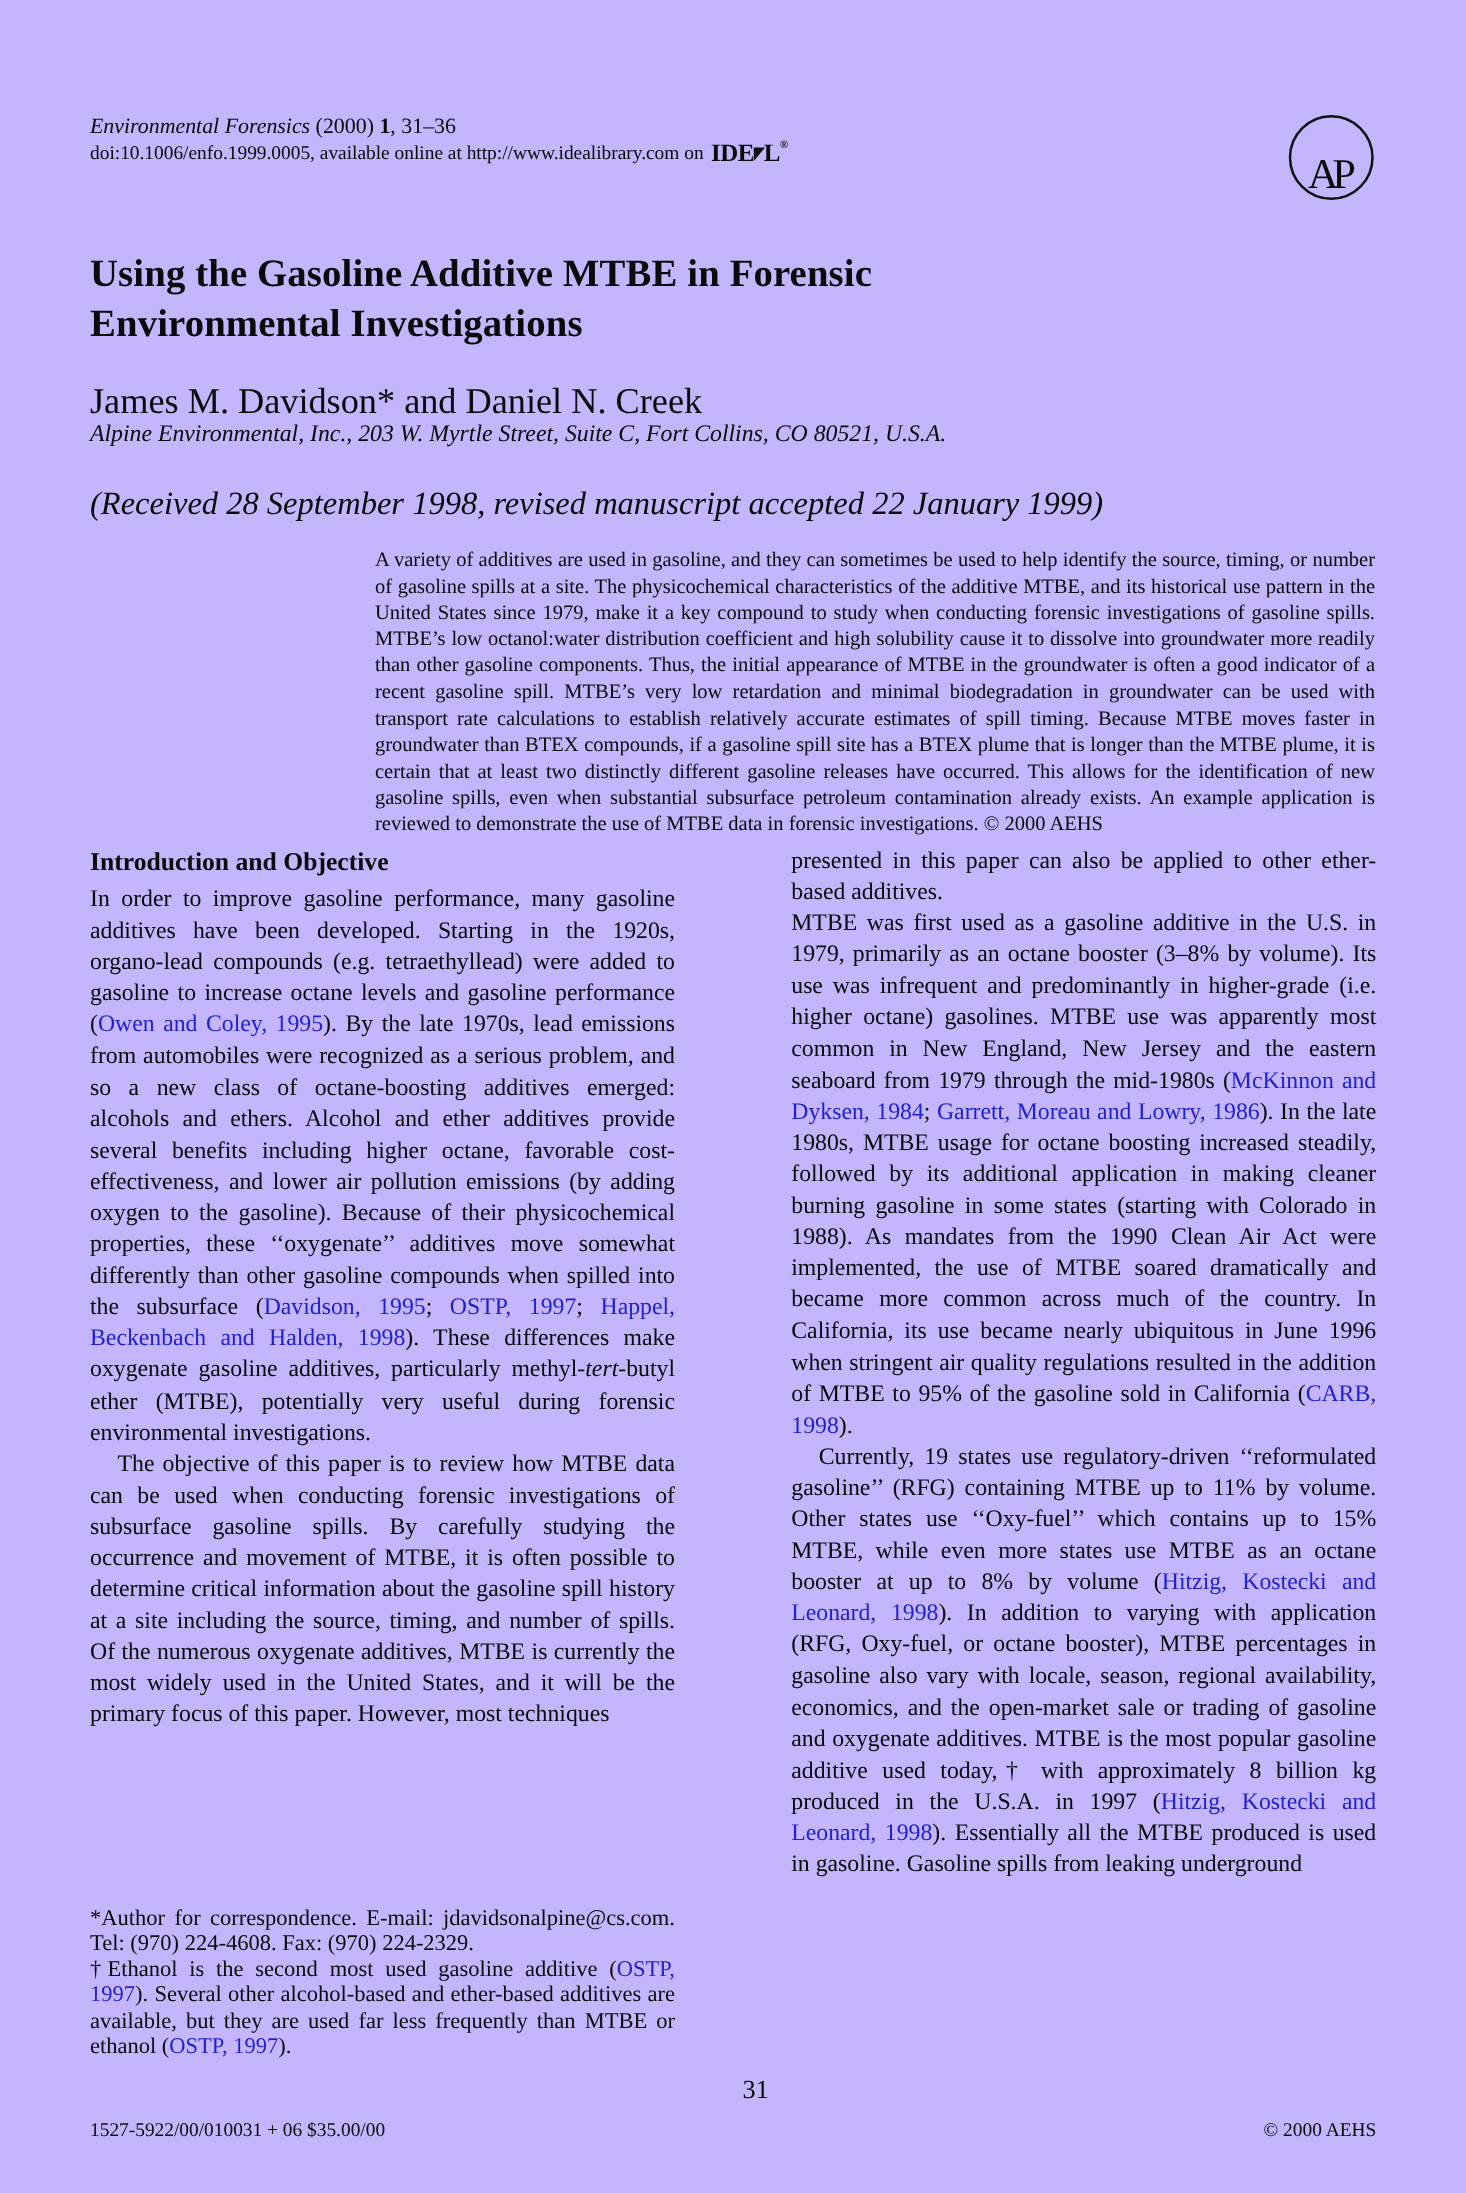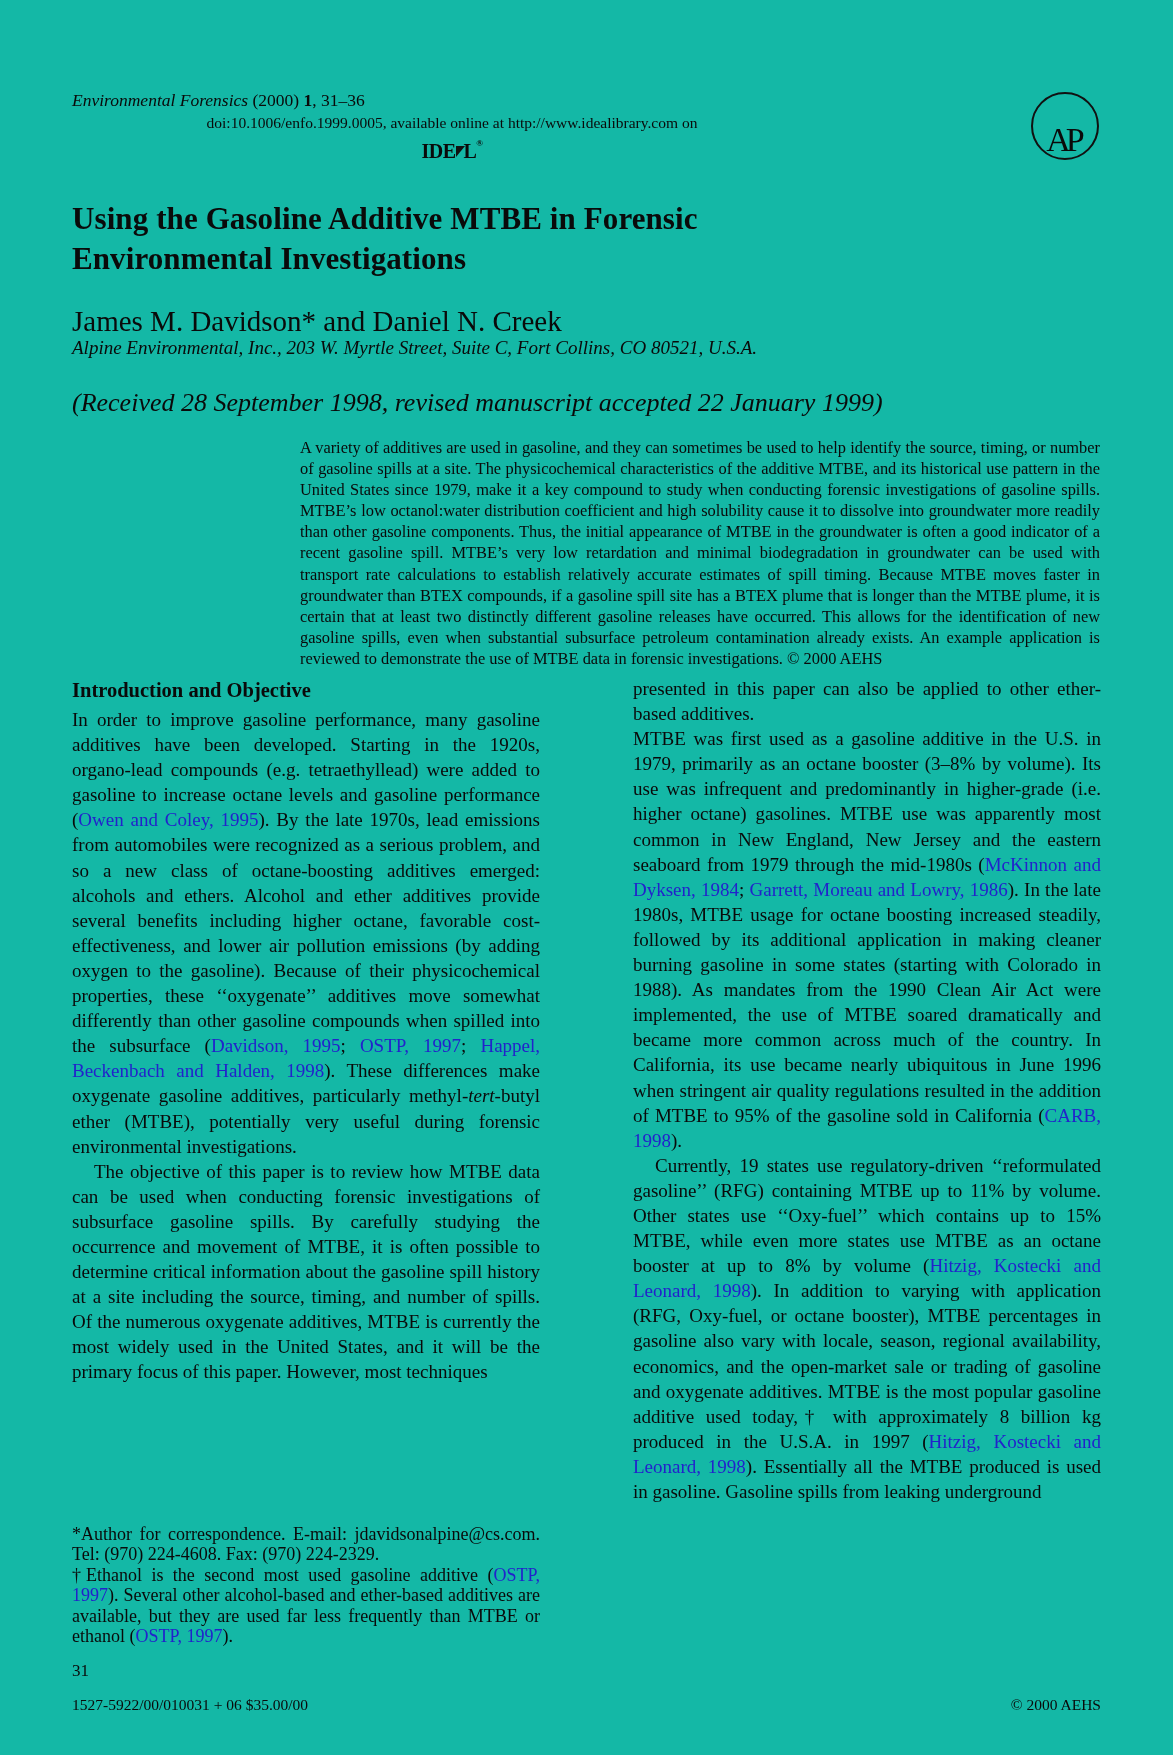--- a/index.html
+++ b/index.html
@@ -9,21 +9,21 @@
   }
   body {
     font-family: "Liberation Serif", "DejaVu Serif", serif;
     color: #0a0a0a;
   }
   #page {
     position: relative;
     width: 1173px;
     height: 1755px;
     margin: 0 auto;
-    background: #14b8a6;
+    background: #c4b5fd;
     overflow: hidden;
   }
   .sheet {
     position: absolute;
     left: 72px;
     top: 0;
     width: 1029px;
     height: 1755px;
   }
 
@@ -39,23 +39,22 @@
     line-height: 24px;
     white-space: nowrap;
   }
   .masthead .line1 .jtitle { font-style: italic; }
   .masthead .line1 .vol { font-weight: bold; }
   .masthead .line2 {
     font-size: 15.5px;
     line-height: 22px;
     white-space: nowrap;
     display: flex;
-    align-items: center;
+    align-items: flex-start;
     gap: 6px;
-    flex-direction: column;
   }
   .ideal-logo {
     display: inline-flex;
     align-items: flex-start;
     font-family: Liberation Serif, serif;
     font-weight: bold;
     font-size: 20px;
     letter-spacing: -0.5px;
     line-height: 18px;
     position: relative;
@@ -193,25 +192,25 @@
     width: 468px;
     font-size: 18px;
     line-height: 20.4px;
     text-align: justify;
   }
   .footnotes p { margin: 0; }
 
   
   .folio {
     position: absolute;
-    left: 0;
+    left: 18px;
     top: 1660px;
     width: 1029px;
-    text-align: left;
-    font-size: 17px;
+    text-align: center;
+    font-size: 21px;
     line-height: 22px;
   }
   .footer-line {
     position: absolute;
     left: 0;
     top: 1695px;
     width: 1029px;
     font-size: 15.5px;
     line-height: 20px;
     display: flex;

